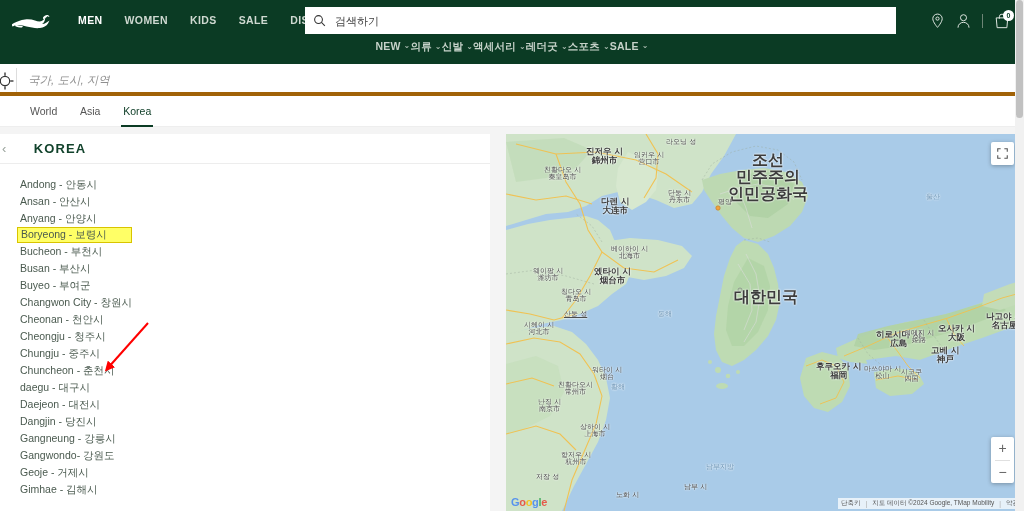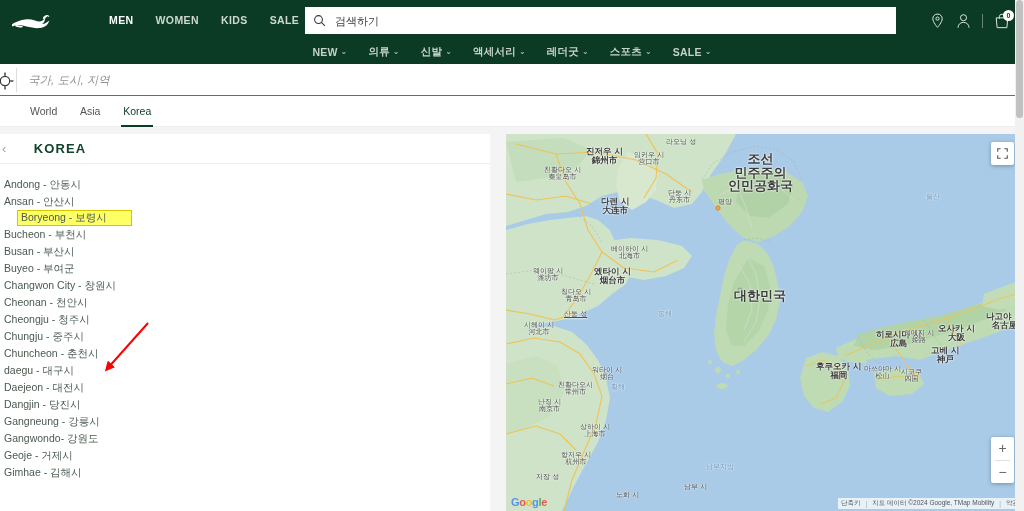--- a/index.html
+++ b/index.html
@@ -28,21 +28,21 @@
     margin-left: 12px; margin-right: 20px;
     width: 46px; height: 20px;
     display: flex; align-items: center;
   }
   .logo svg { display: block; }
   .main-nav { display: flex; align-items: center; gap: 22px; }
   .main-nav a {
     color: #cfd9d1; font-size: 10.5px; font-weight: bold;
     letter-spacing: 0.4px; text-decoration: none; white-space: nowrap;
   }
-  .main-nav a.active { color: #ffffff; margin-left: 31px; }
+  .main-nav a.active { color: #ffffff; }
   .search-wrap {
     position: absolute; left: 305px; top: 7px;
     width: 591px; height: 27px;
     background: #ffffff;
     display: flex; align-items: center;
     padding: 12px 8px;
   }
   .search-icon { margin-right: 7px; flex: 0 0 auto; display:flex; }
   .search-input {
     border: none; outline: none; width: 100%;
@@ -61,36 +61,35 @@
   .cart-badge {
     position: absolute; top: -3px; right: -4px;
     min-width: 11px; height: 11px; border-radius: 50%;
     background: #ffffff; color: #0b3b24;
     font-size: 7px; line-height: 11px; text-align: center;
     font-weight: bold; padding: 0 2px;
   }
   .header-row2 {
     position: absolute; left: 0; top: 40px;
     width: 1024px; height: 24px;
-    display: flex; align-items: center; justify-content: center;
-    gap: 21px;
+    display: flex; align-items: flex-start; justify-content: center;
   }
   .sub-nav-item {
     color: #c6d2c9; font-size: 10.5px; font-weight: bold;
     display: flex; align-items: center; gap: 3px;
     letter-spacing: 0.2px; white-space: nowrap; cursor: pointer;
   }
   .chev { font-size: 8px; opacity: 0.85; transform: translateY(-1px); }
 
   
   .loc-bar {
     position: relative;
     width: 1024px; height: 32px;
     background: #ffffff;
-    border-bottom: 1px solid #a16207;
+    border-bottom: 4px solid #a16207;
     display: flex; align-items: center;
   }
   .crosshair-btn {
     position: absolute; left: -6px; top: 6px;
     width: 22px; height: 22px;
     display: flex; align-items: center; justify-content: center;
     cursor: pointer;
   }
   .loc-divider {
     position: absolute; left: 16px; top: 4px;
@@ -155,21 +154,21 @@
     letter-spacing: 1.1px;
     margin-left: -370px;
   }
   .city-list {
     padding-top: 12px;
     height: 345px;
   }
   .city-item {
     height: 17px;
     display: flex; align-items: center;
-    padding-left: 4px;
+    padding-left: 20px;
     font-size: 10.5px; color: #4a5a4f;
     cursor: pointer;
     white-space: nowrap;
   }
   .city-item.highlight {
     background: #ffff66;
     width: 115px;
     border: 1px solid #d9c400;
     height: 16px;
     margin-left: 17px; padding-left: 3px;
@@ -194,21 +193,21 @@
   .map-label {
     position: absolute;
     color: #4a4a4a;
     font-family: "DejaVu Sans", sans-serif;
     white-space: nowrap;
     pointer-events: none;
     text-shadow: 0 0 2px rgba(255,255,255,0.9), 0 0 2px rgba(255,255,255,0.9);
     line-height: 1.05;
     text-align: center;
   }
-  .lbl-country { font-size: 13px; font-weight: bold; color: #3c3c3c; }
+  .lbl-country { font-size: 16px; font-weight: bold; color: #3c3c3c; }
   .lbl-city { font-size: 7px; color: #4c4c4c; }
   .lbl-city-big { font-size: 8.5px; font-weight: bold; color: #3a3a3a; }
   .lbl-sea { font-size: 7px; color: #6a93b5; }
   .map-btn {
     position: absolute;
     background: #ffffff;
     box-shadow: 0 1px 4px rgba(0,0,0,0.3);
     display: flex; align-items: center; justify-content: center;
     cursor: pointer;
   }
@@ -367,20 +366,21 @@
 <div class="content">
 
   <div class="panel">
     <div class="panel-head">
       <span class="back-chevron">‹</span>
       <span class="panel-title">KOREA</span>
     </div>
     <div class="city-list" id="city-list">
         <div class="city-item">Andong - 안동시</div>
         <div class="city-item">Ansan - 안산시</div>
+        <div class="city-item">Anyang - 안양시</div>
         <div class="city-item highlight">Boryeong - 보령시</div>
         <div class="city-item">Bucheon - 부천시</div>
         <div class="city-item">Busan - 부산시</div>
         <div class="city-item">Buyeo - 부여군</div>
         <div class="city-item">Changwon City - 창원시</div>
         <div class="city-item">Cheonan - 천안시</div>
         <div class="city-item">Cheongju - 청주시</div>
         <div class="city-item">Chungju - 중주시</div>
         <div class="city-item">Chuncheon - 춘천시</div>
         <div class="city-item">daegu - 대구시</div>

